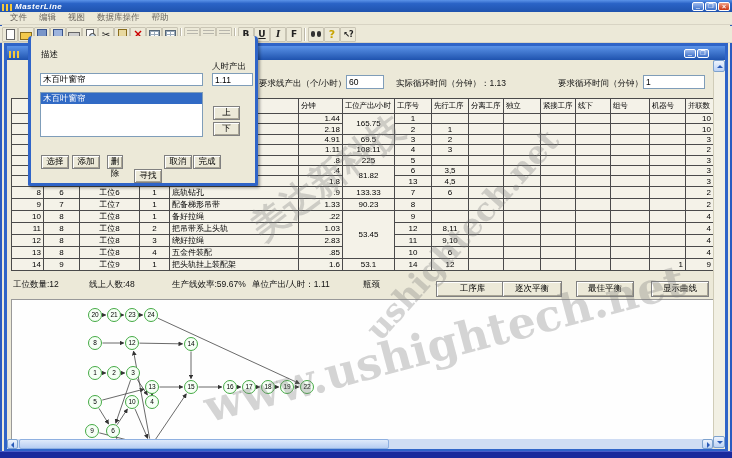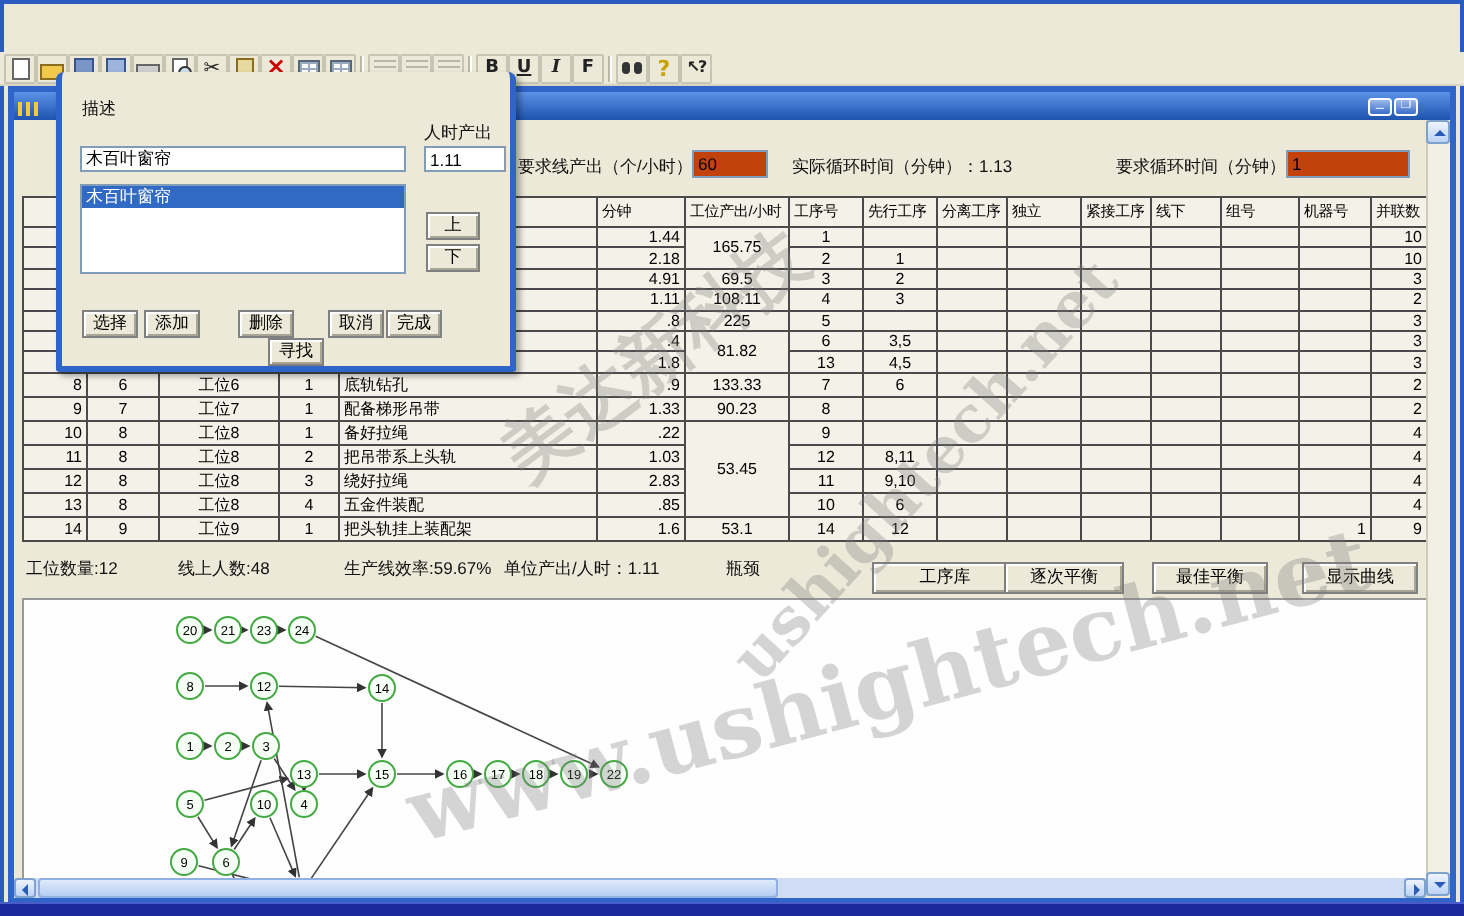--- a/index.html
+++ b/index.html
@@ -61,21 +61,21 @@
   .g-help-key-icon::after{content:"?";color:#c8a400;font-size:11px;}
   .g-context-help-icon::after{content:"↖?";font-size:8px;letter-spacing:-1px;}
   
   .child{position:absolute;left:4px;top:43px;width:724px;height:409px;
          border:3px solid #2f64c8;background:#ece9d8;}
   .child-titlebar{position:absolute;left:0;top:0;width:718px;height:14px;
          background:linear-gradient(180deg,#5b93e8,#1f53ae);display:flex;align-items:center;padding:0 2px;}
   .child-btns{margin-left:auto;display:flex;gap:1px;margin-right:14px;}
   
   .param-label{position:absolute;font-size:8.5px;color:#111;}
-  .param-input{position:absolute;height:14px;background:#c2410c;border:1px solid #7f9db9;
+  .param-input{position:absolute;height:14px;background:#ffffff;border:1px solid #7f9db9;
                font-size:8.5px;padding:1px 2px;}
   
   table.grid{position:absolute;left:4px;top:52px;border-collapse:collapse;table-layout:fixed;
              background:#f4f2e8;}
   table.grid th,table.grid td{border:1px solid #4a4a4a;font-size:8px;padding:0 2px;height:10.4px;
              overflow:hidden;white-space:nowrap;color:#000;}
   table.grid th{height:15px;font-weight:normal;font-size:7.5px;text-align:left;letter-spacing:-.2px;}
   td.c-idx{text-align:right;} td.c-center{text-align:center;} td.c-left{text-align:left;}
   td.c-right{text-align:right;padding-right:5px;}
   
@@ -120,21 +120,37 @@
   .wm{position:absolute;color:rgba(125,125,125,.32);font-family:"DejaVu Serif",serif;font-weight:bold;
       white-space:nowrap;transform-origin:left center;z-index:20;pointer-events:none;}
   .bottomband{position:absolute;left:0;bottom:0;width:732px;height:7px;background:#1a2a9c;
       border-top:1px solid #4a5cc9;}
 </style>
 </head>
 <body>
 
 <div class="screen">
 
-
+  <div class="titlebar">
+    <span class="icon-bars"></span>
+    <span class="app-title">MasterLine</span>
+    <span class="winbtns">
+      <span class="wbtn min"></span>
+      <span class="wbtn max"></span>
+      <span class="wbtn close"></span>
+    </span>
+  </div>
+
+  <div class="menubar" id="menubar">
+      <span class="menu-item">文件</span>
+      <span class="menu-item">编辑</span>
+      <span class="menu-item">视图</span>
+      <span class="menu-item">数据库操作</span>
+      <span class="menu-item">帮助</span>
+    </div>
 
   <div class="toolbar" id="toolbar">
       <button class="tb-btn">
         <span class="g g-new-document-icon"></span>
       </button>
       <button class="tb-btn">
         <span class="g g-open-folder-icon"></span>
       </button>
       <button class="tb-btn">
         <span class="g g-save-icon"></span>
@@ -668,21 +684,21 @@
     <input class="dlg-input" style="left: 9px; top: 37px; width: 163px;" value="木百叶窗帘">
     <input class="dlg-input" style="left: 181px; top: 37px; width: 41px;" value="1.11">
     <div class="dlg-list" id="dlgList">
         <div class="li sel">木百叶窗帘</div>
       </div>
     <button class="dlg-btn" style="left:182px;top:70px;width:27px;">上</button>
     <button class="dlg-btn" style="left:182px;top:86px;width:27px;">下</button>
     <div id="dlgBtns">
         <button class="dlg-btn" style="left: 10px; top: 119px; width: 28px;">选择</button>
         <button class="dlg-btn" style="left: 41px; top: 119px; width: 28px; text-align: center;">添加</button>
-        <button class="dlg-btn" style="left: 88px; top: 119px; width: 28px;">删除</button>
+        <button class="dlg-btn" style="left: 76px; top: 119px; width: 16px;">删除</button>
         <button class="dlg-btn" style="left: 103px; top: 133px; width: 28px;">寻找</button>
         <button class="dlg-btn" style="left: 133px; top: 119px; width: 28px;">取消</button>
         <button class="dlg-btn" style="left: 162px; top: 119px; width: 28px;">完成</button>
       </div>
   </div>
 
   <div class="bottomband"></div>
 </div>
 
 </body></html>

